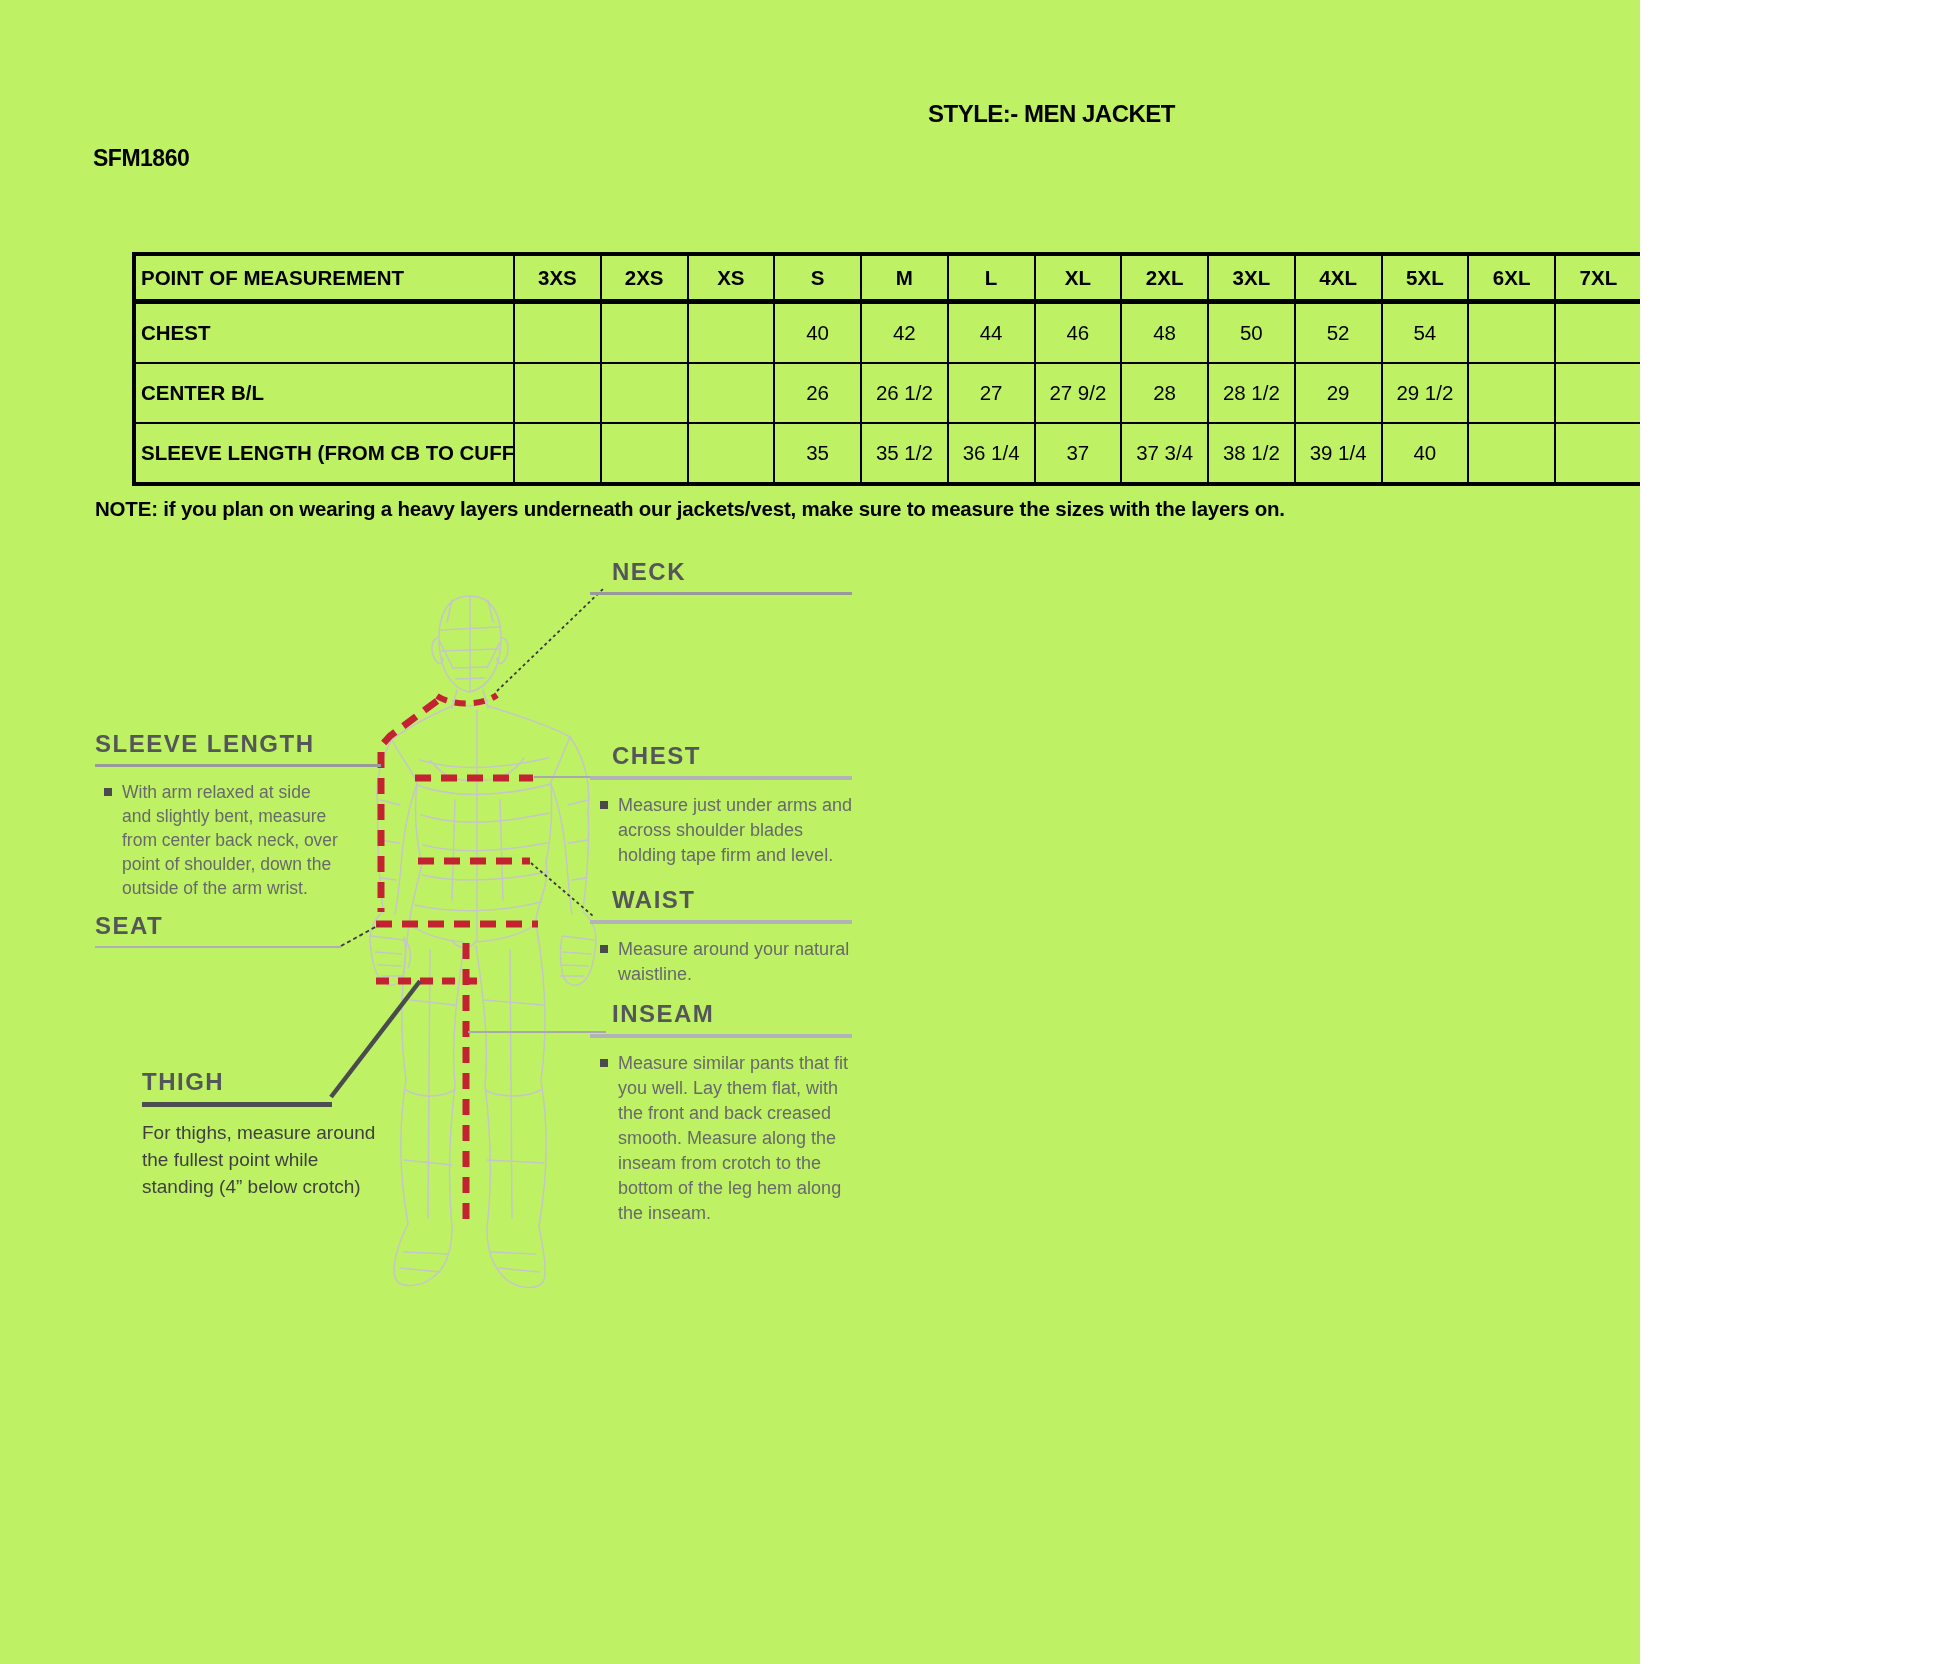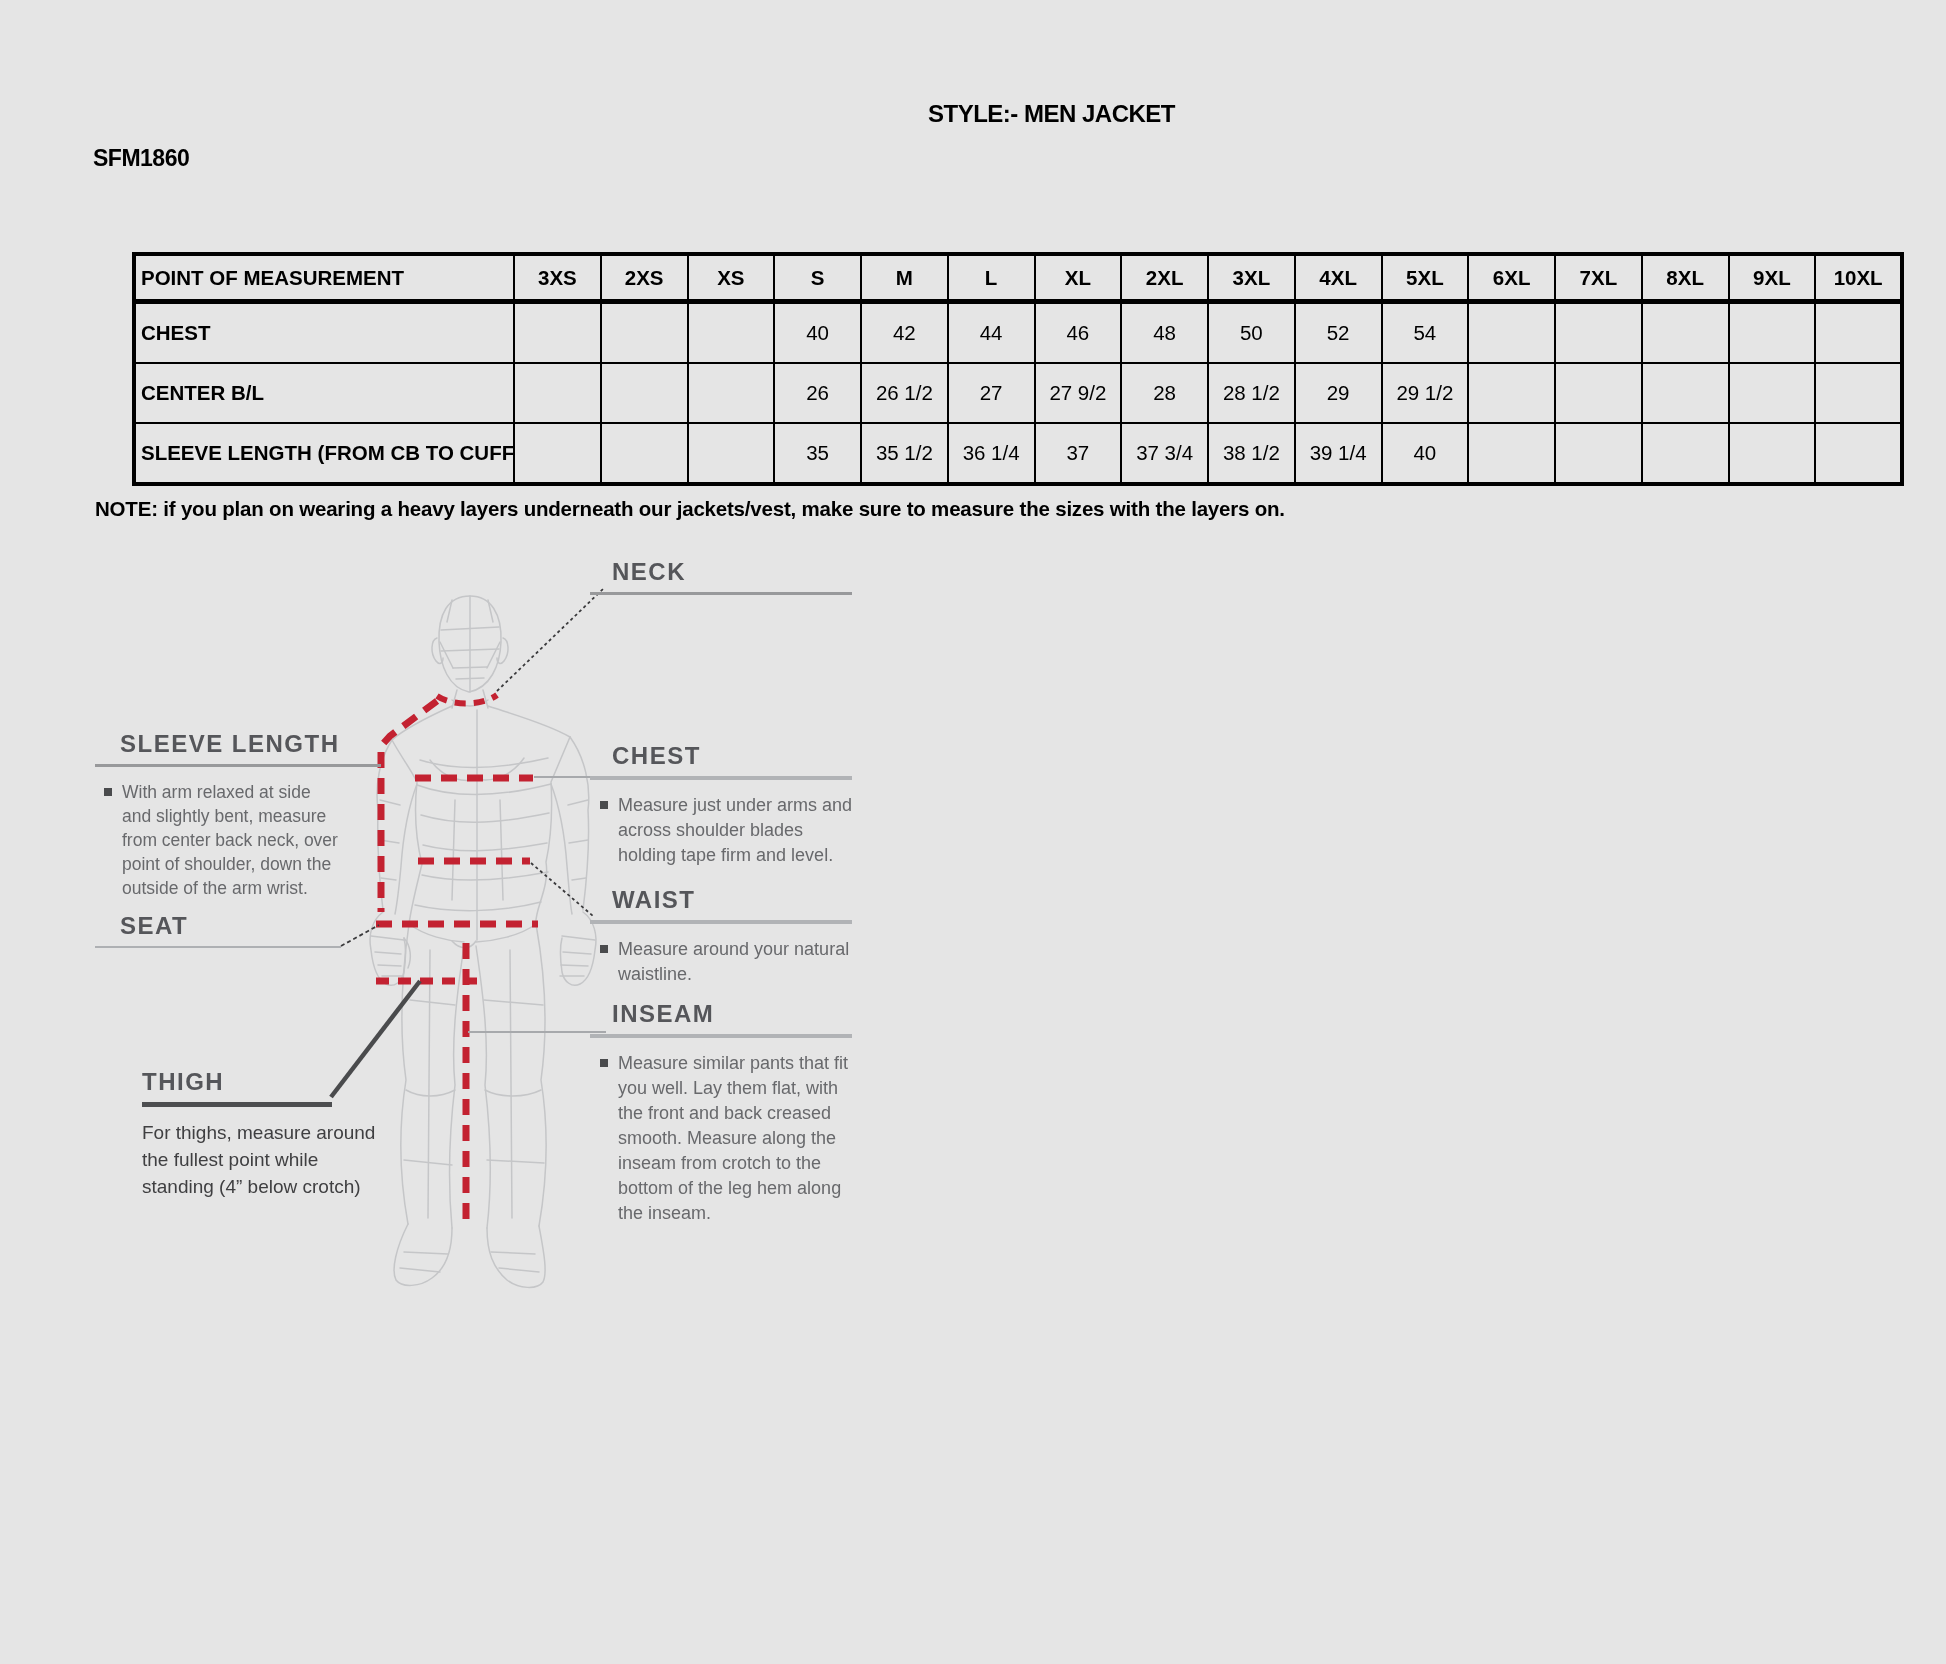--- a/index.html
+++ b/index.html
@@ -1,16 +1,16 @@
 <!DOCTYPE html>
 <html><head>
 <meta charset="utf-8">
 <style>
   html,body{margin:0;padding:0;background:#fff;}
-  .page{position:relative;width:1946px;height:1664px;background:#e5e5e5;overflow:hidden;
+  .page{position:relative;width:1640px;height:1664px;background:#bef264;overflow:hidden;
         font-family:"Liberation Sans",sans-serif;color:#000;}
   .abs{position:absolute;}
   
   .doc-title{font-weight:bold;font-size:24px;letter-spacing:-0.5px;}
   .doc-code{font-weight:bold;font-size:23px;letter-spacing:-0.5px;}
   
   .size-table-wrap{left:90px;top:252px;width:1772px;padding-left:42px;}
   table.size-table{width:100%;border-collapse:collapse;table-layout:fixed;border:4px solid #000;}
   table.size-table th, table.size-table td{border:2.5px solid #000;overflow:hidden;white-space:nowrap;}
   table.size-table th{height:41px;font-size:20.5px;font-weight:bold;text-align:center;border-bottom:5px solid #000;}
@@ -25,21 +25,21 @@
   .g-rule{margin-top:6px;}
   .rule-light{height:4px;background:#b1b3b6;}
   .rule-mid{height:3px;background:#98999b;}
   .rule-thin{height:2px;background:#aeb0b3;}
   .rule-dark{height:5px;background:#4d4e50;}
   .g-body{display:flex;margin-top:13px;}
   .bullet{flex:0 0 auto;width:8px;height:8px;background:#4a4b4d;margin-top:8px;margin-right:10px;}
   .g-text{margin:0;font-size:18px;line-height:25px;color:#68696c;}
   .g-text-left{margin:0;font-size:17.5px;line-height:24px;color:#68696c;}
   .g-text-thigh{margin:0;font-size:19px;line-height:27px;color:#3f3f41;}
-  .ml22{margin-left:22px;} .ml25{margin-left:25px;}
+  .ml22{margin-left:22px;} .ml25{}
 </style>
 </head>
 <body>
 
 <div class="page">
 
   <div class="abs doc-title" style="left:928px;top:100px;">STYLE:- MEN JACKET</div>
   <div class="abs doc-code" style="left:93px;top:145px;">SFM1860</div>
 
   <div class="abs size-table-wrap">

